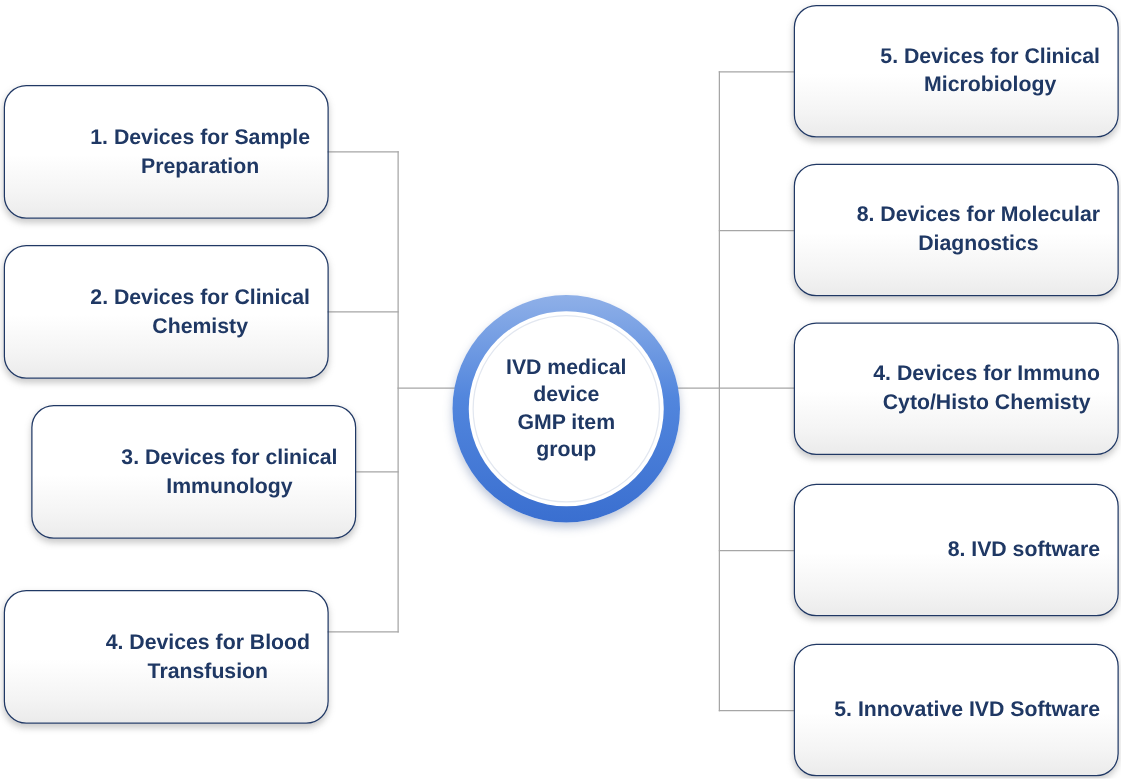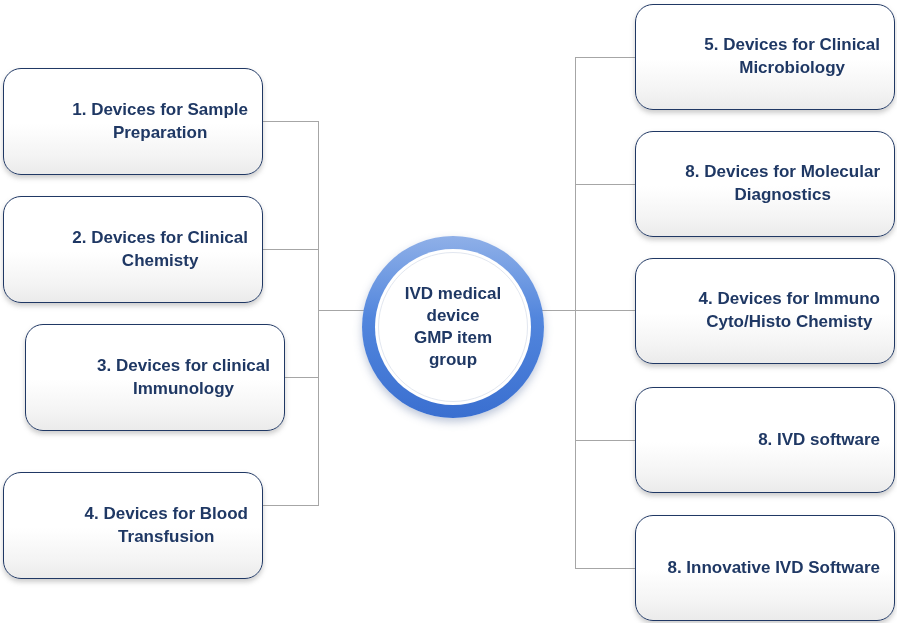--- a/index.html
+++ b/index.html
@@ -152,21 +152,21 @@
 Diagnostics</span>
   </div>
   <div class="node node-right pos-r3">
     <span>4. Devices for Immuno
 Cyto/Histo Chemisty</span>
   </div>
   <div class="node node-right pos-r4">
     <span>8. IVD software</span>
   </div>
   <div class="node node-right pos-r5">
-    <span>8. Innovative IVD Software</span>
+    <span>5. Innovative IVD Software</span>
   </div>
 
   <div class="hub">
     <div class="hub-inner">
       <div class="hub-hairline"></div>
       <div class="hub-label">IVD medical
 device
 GMP item
 group</div>
     </div>

